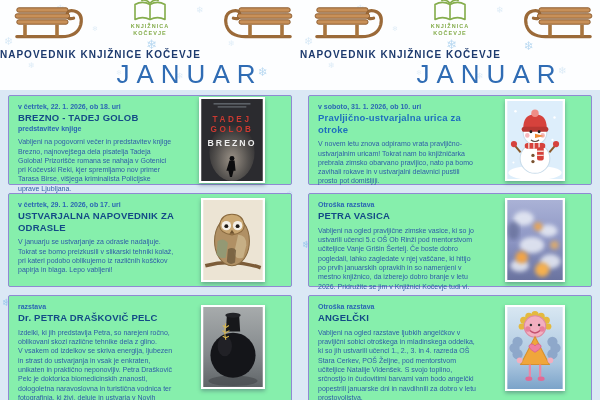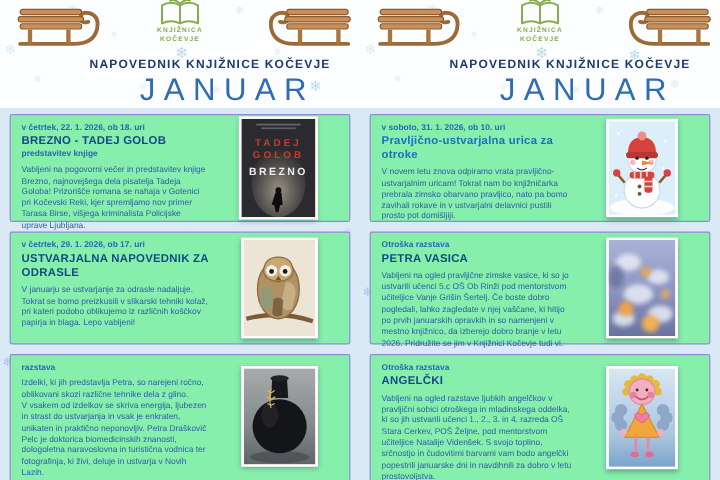--- a/index.html
+++ b/index.html
@@ -5,22 +5,22 @@
   html,body{margin:0;padding:0}
   body{width:600px;height:400px;overflow:hidden;display:flex;background:#dbe8f5;
        font-family:"Liberation Sans",sans-serif;}
   .page{width:300px;height:400px;position:relative;flex:0 0 300px;}
   .page-header{position:relative;height:90px;background:#fdfeff;overflow:hidden;}
   .sled{position:absolute;top:3px;left:12px;line-height:0;}
   .sled-right{left:auto;right:5px;transform:scaleX(-1);}
   .logo{position:absolute;left:0;right:0;top:-3px;display:flex;flex-direction:column;align-items:center;}
   .logo-text{font-size:5.5px;font-weight:bold;color:#85ad4d;letter-spacing:1px;text-align:center;line-height:1.3;margin-top:1px;}
   .logo-text span{display:block;}
-  .hdr-kicker{position:absolute;top:49px;width:100%;text-align:center;font-size:10px;font-weight:bold;
-              letter-spacing:1px;color:#1d3a6e;padding-left:25px;}
+  .hdr-kicker{position:absolute;top:49px;width:100%;font-size:10px;font-weight:bold;
+              letter-spacing:1px;color:#1d3a6e;}
   .month-title{position:absolute;top:59px;width:100%;text-align:center;font-size:26px;font-weight:400;
                letter-spacing:7px;text-indent:7px;color:#2f6cb4;margin:0;padding-left:36px;}
   .page-content{position:relative;height:310px;background:#dbe8f5;padding:5px 8px;box-sizing:border-box;
                 display:flex;flex-direction:column;gap:8px;}
   .card{position:relative;z-index:1;background:#86efac;border:1.5px solid #8f8ad2;border-radius:2px;
         padding:6px 9px;display:flex;gap:9px;box-sizing:border-box;}
   .card.h1{min-height:90px}
   .card.h2{min-height:94px}
   .card-text{flex:1;min-width:0;}
   .kicker{font-size:7px;font-weight:bold;color:#2b66b3;line-height:1.35;}
@@ -151,20 +151,21 @@
           <circle cx="22.5" cy="25.5" r="1.9" fill="#1d1a16"></circle>
             <circle cx="33.5" cy="25.5" r="1.9" fill="#1d1a16"></circle>
           <path d="M28 29 l2.5 4 l-5 0 Z" fill="#6e522e"></path>
         </svg>
       </figure>
     </section>
 
     <section class="card">
       <div class="card-text">
         <div class="kicker">razstava</div>
+        <h3 class="title">Dr. PETRA DRAŠKOVIČ PELC</h3>
         <p class="body">Izdelki, ki jih predstavlja Petra, so narejeni ročno, oblikovani skozi različne tehnike dela z glino.
 V vsakem od izdelkov se skriva energija, ljubezen in strast do ustvarjanja in vsak je enkraten, unikaten in praktično neponovljiv. Petra Draškovič Pelc je doktorica biomedicinskih znanosti, dologoletna naravoslovna in turistična vodnica ter fotografinja, ki živi, deluje in ustvarja v Novih Lazih.</p>
       </div>
       <figure class="thumb top">
         <svg viewBox="0 0 58 78" width="60" height="80">
           <defs>
             <linearGradient id="gVase" x1="0" y1="0" x2="0" y2="1">
               <stop offset="0" stop-color="#a7abac"></stop>
                 <stop offset=".6" stop-color="#83888b"></stop>
                 <stop offset="1" stop-color="#5f6467"></stop>

